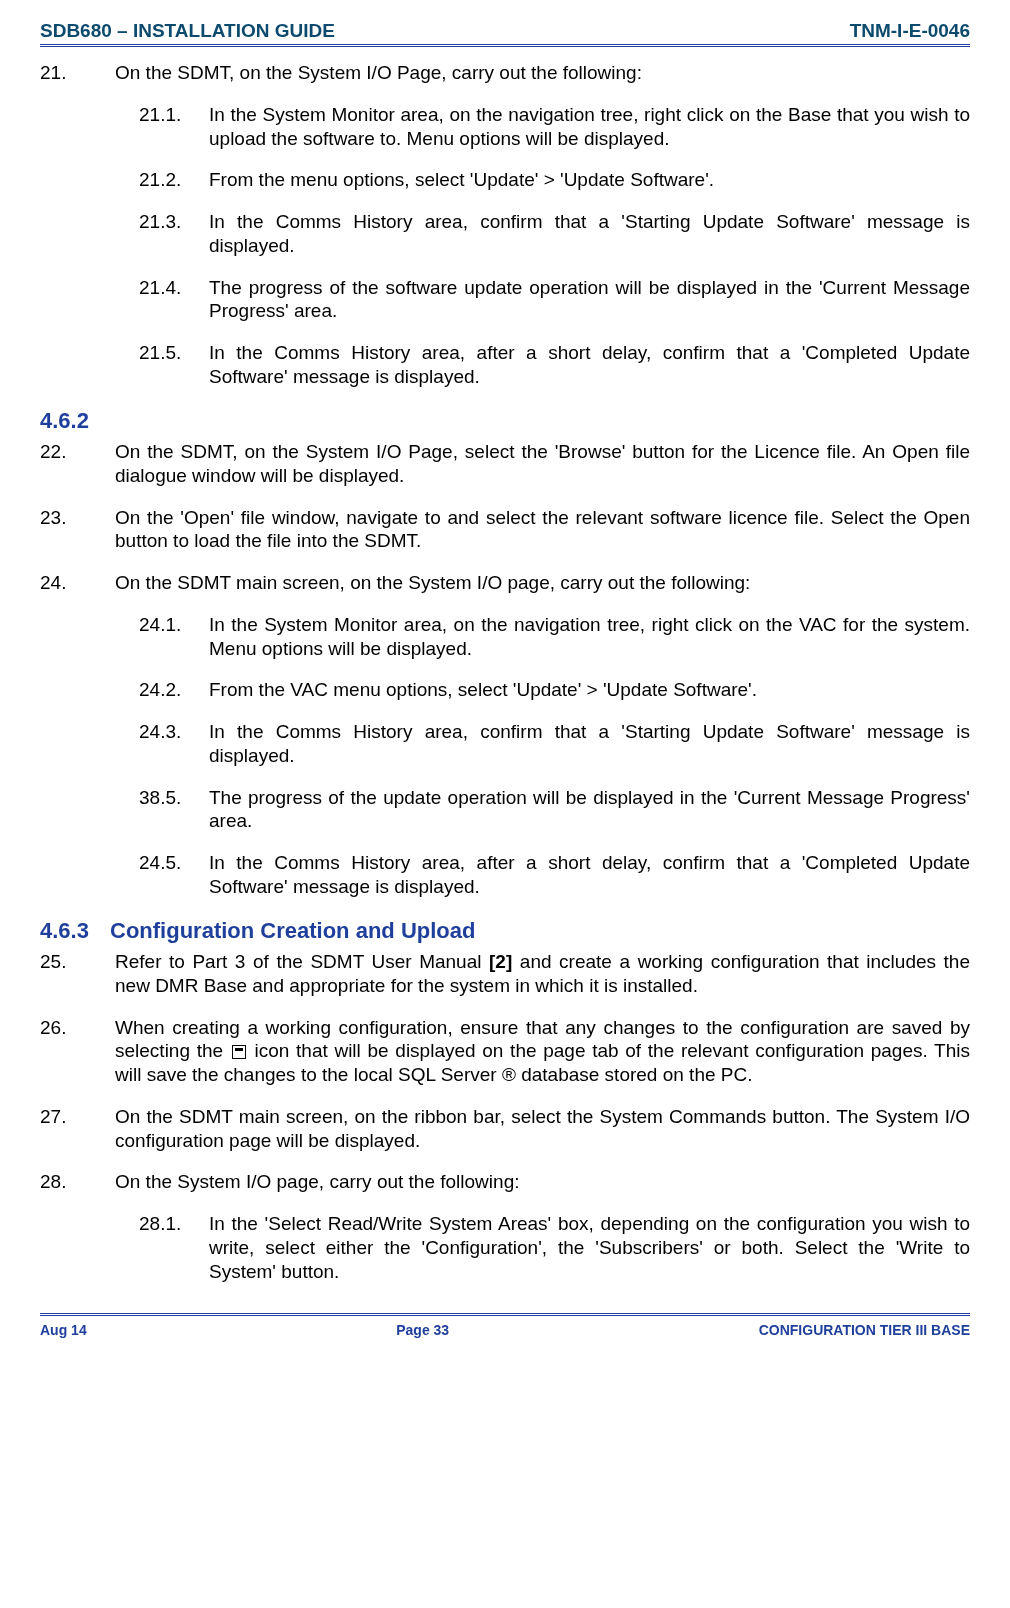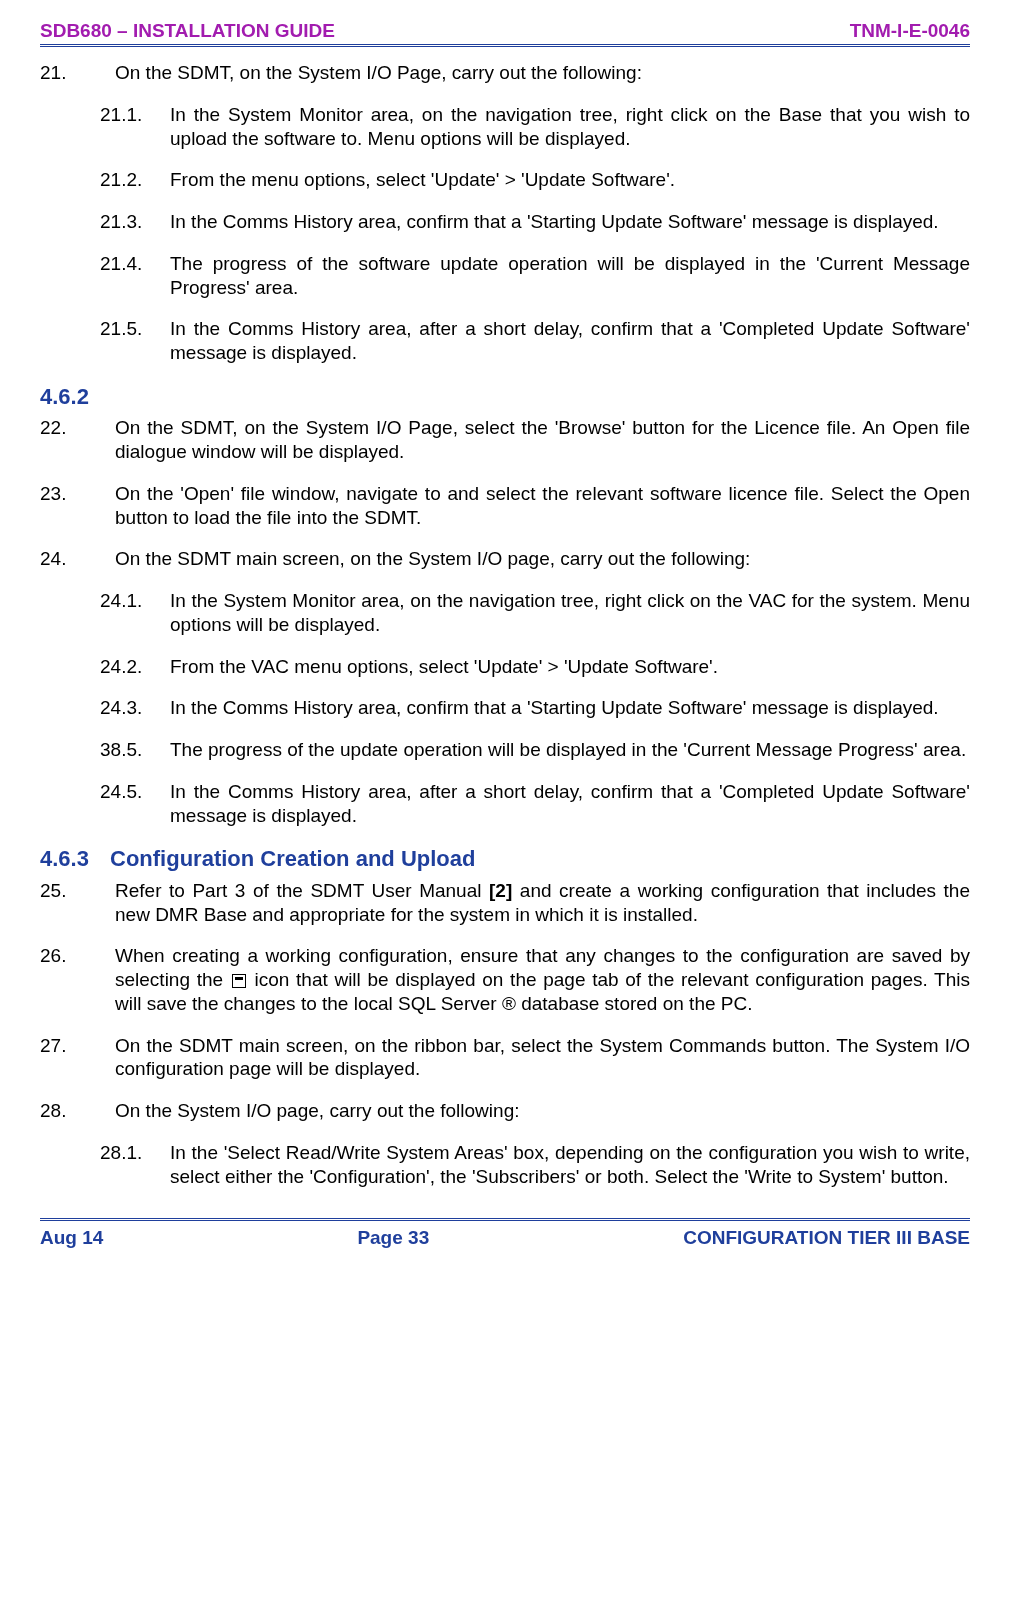--- a/index.html
+++ b/index.html
@@ -9,33 +9,33 @@
     background: #fff;
     width: 1010px;
   }
   .page {
     padding: 20px 40px 20px 40px;
     box-sizing: border-box;
   }
   .header-row {
     display: flex;
     justify-content: space-between;
-    color: #a21caf;
+    color: #0c4a6e;
     font-weight: bold;
     font-size: 19px;
     border-bottom: 3px double #1f3f9c;
     padding-bottom: 2px;
     margin-bottom: 14px;
   }
   .footer-row {
     display: flex;
     justify-content: space-between;
     color: #1f3f9c;
     font-weight: bold;
-    font-size: 19px;
+    font-size: 14px;
     border-top: 3px double #1f3f9c;
     padding-top: 6px;
     margin-top: 30px;
   }
   .footer-row .pg { color:#1f3f9c; }
   .content {
     font-size: 19px;
     color: #000;
     line-height: 1.25;
   }
@@ -46,20 +46,21 @@
   }
   .num-col {
     flex: 0 0 60px;
   }
   .sub-item {
     display:flex;
     margin-bottom: 18px;
   }
   .sub-num-col {
     flex: 0 0 70px;
+    margin-left: 39px;
   }
   .indent-sub {
     padding-left: 60px;
   }
   .section-heading {
     color: #1f3f9c;
     font-weight: bold;
     font-size: 22px;
     margin: 6px 0 6px 0;
     display:flex;

